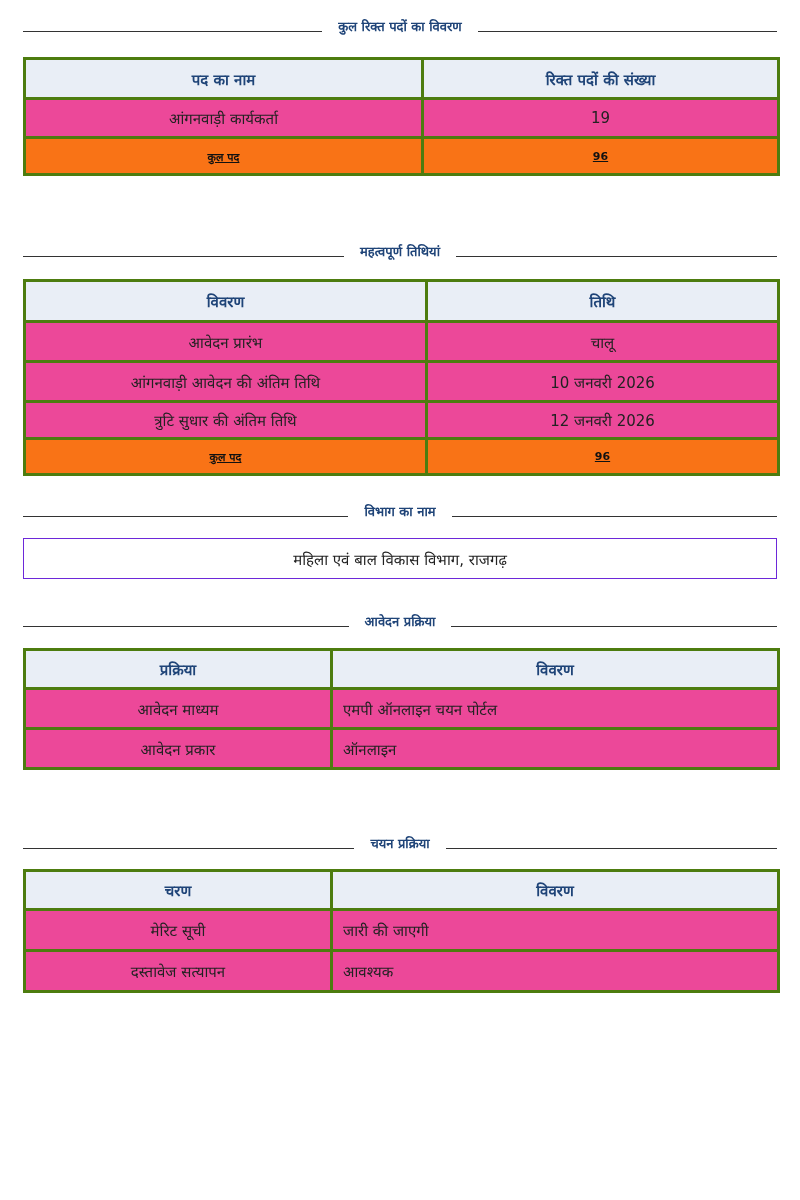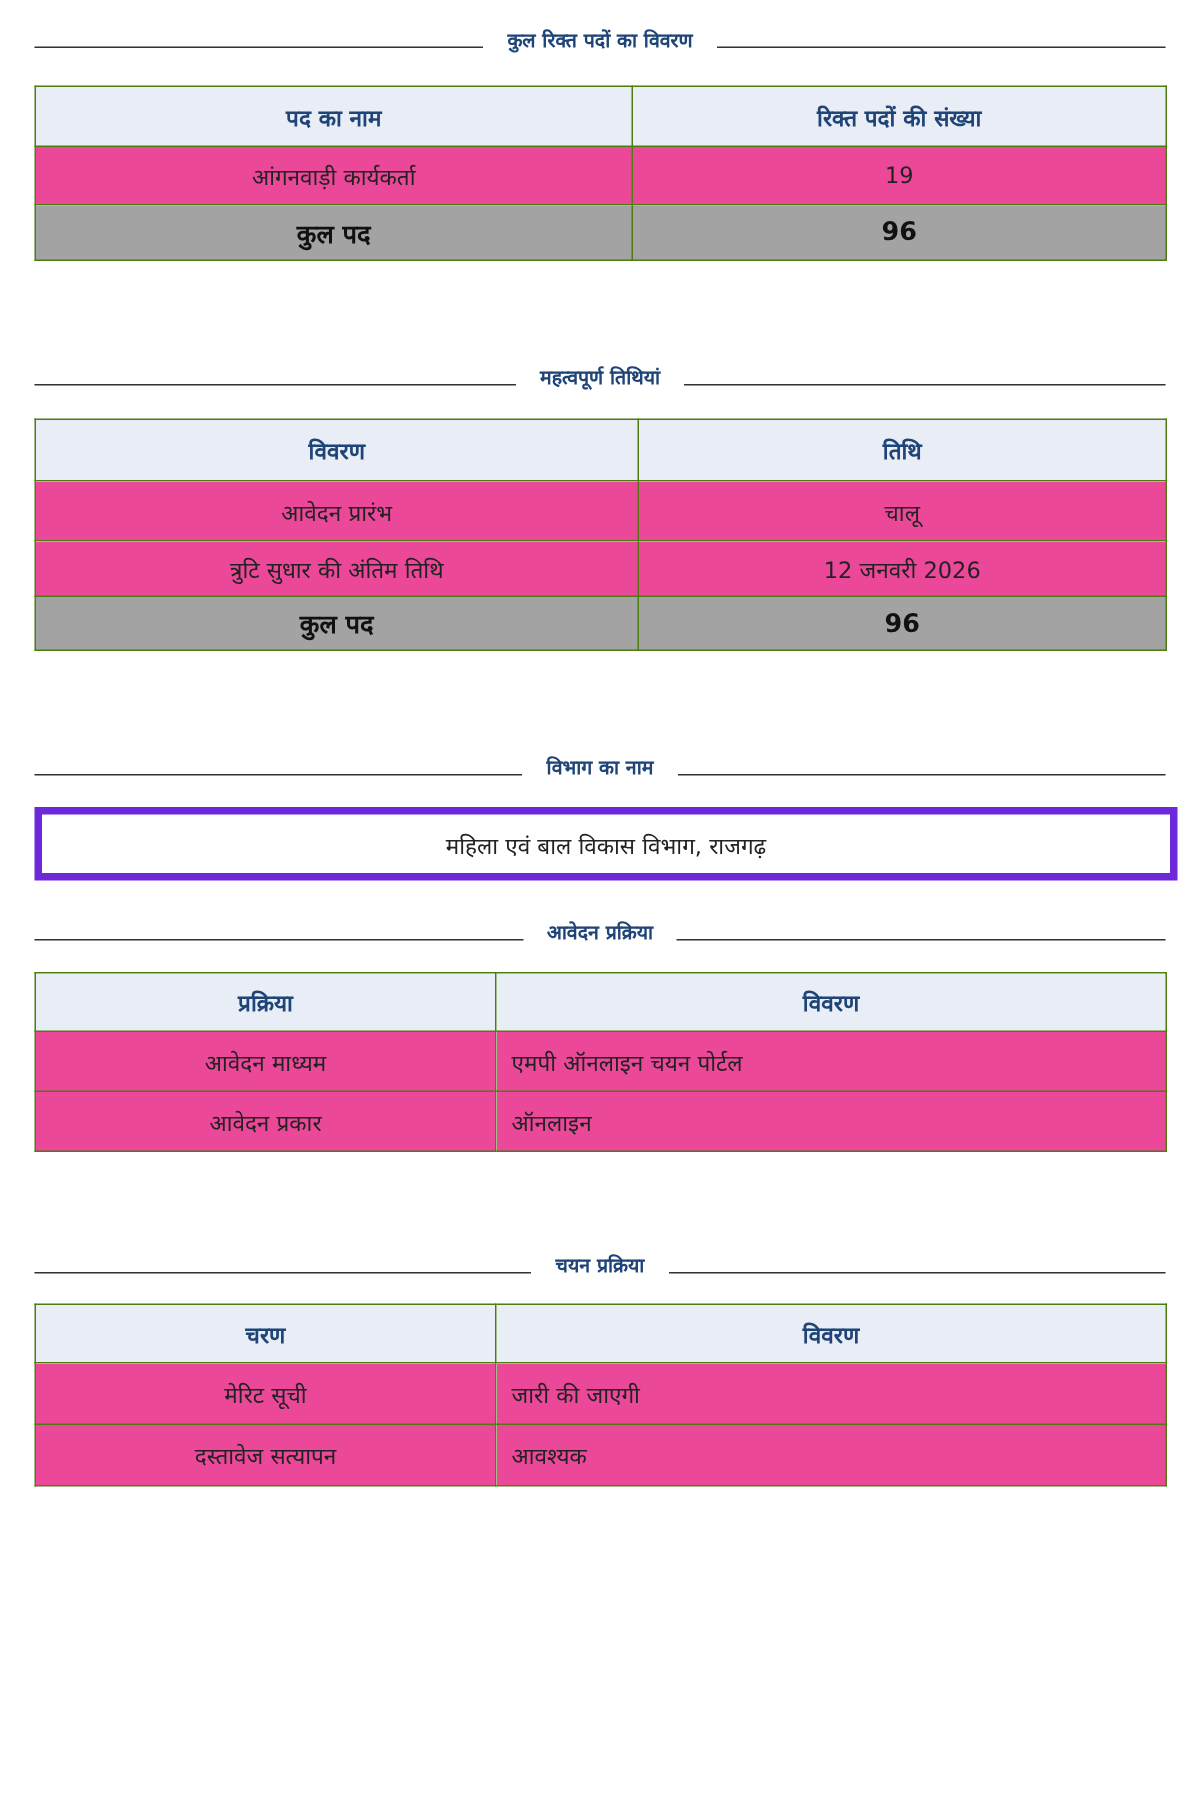--- a/index.html
+++ b/index.html
@@ -14,29 +14,29 @@
     }
     .section-title .rule { flex: 1; height: 0; border-top: 1.5px solid #333; margin-top: 10px; }
     .section-title .label {
       padding: 0 16px; font-size: 13px; font-weight: bold; color: #1f4478; white-space: nowrap;
     }
     table.info {
       position: absolute; left: 23px; width: 754px; border-collapse: collapse;
       font-size: 15px; table-layout: fixed;
     }
     table.info th, table.info td {
-      border: 1px solid #4d7c0f; text-align: center; padding: 0 10px; overflow: hidden; white-space: nowrap;
+      border: 3px solid #4d7c0f; text-align: center; padding: 0 10px; overflow: hidden; white-space: nowrap;
     }
     table.info th { background: #e9eef6; color: #1f4478; font-weight: bold; font-size: 15px; }
     table.info td { color: #222; background: #ec4899; }
-    table.info tr.total td { background: #a3a3a3; font-weight: bold; font-size: 17px; color: #111; }
+    table.info tr.total td { background: #f97316; font-weight: bold; font-size: 11px; color: #111; text-decoration: underline; }
     table.info td.left { text-align: left; }
     .dept-box {
       position: absolute; left: 23px; width: 752px; height: 39px; top: 538px;
-      border: 5px solid #6d28d9; display: flex; align-items: center; justify-content: center;
+      border: 1px solid #6d28d9; display: flex; align-items: center; justify-content: center;
       font-size: 15px; color: #222;
     }
   </style>
 </head>
 <body>
 
 <div class="section-title" style="top:11px;">
   <div class="rule"></div>
   <div class="label">कुल रिक्त पदों का विवरण</div>
   <div class="rule"></div>
@@ -73,20 +73,24 @@
       <col style="width:352px">
     </colgroup>
   <tbody>
       <tr style="height:41px;">
     <th>विवरण</th>
     <th>तिथि</th>
   </tr>
   <tr style="height:40px;">
     <td>आवेदन प्रारंभ</td>
     <td>चालू</td>
+  </tr>
+  <tr style="height:40px;">
+    <td>आंगनवाड़ी आवेदन की अंतिम तिथि</td>
+    <td>10 जनवरी 2026</td>
   </tr>
   <tr style="height:37px;">
     <td>त्रुटि सुधार की अंतिम तिथि</td>
     <td>12 जनवरी 2026</td>
   </tr>
   <tr class="total" style="height:36px;">
     <td>कुल पद</td>
     <td>96</td>
   </tr>
 </tbody>

